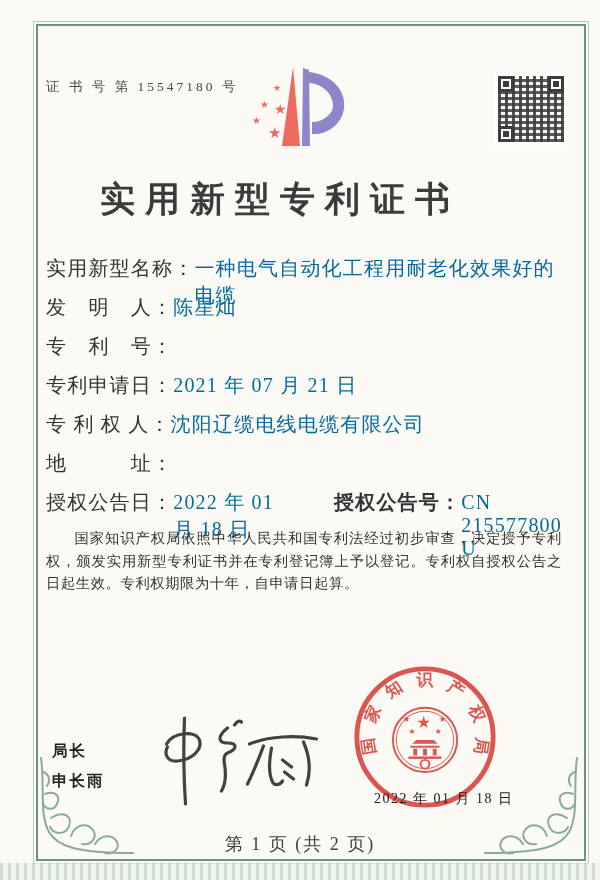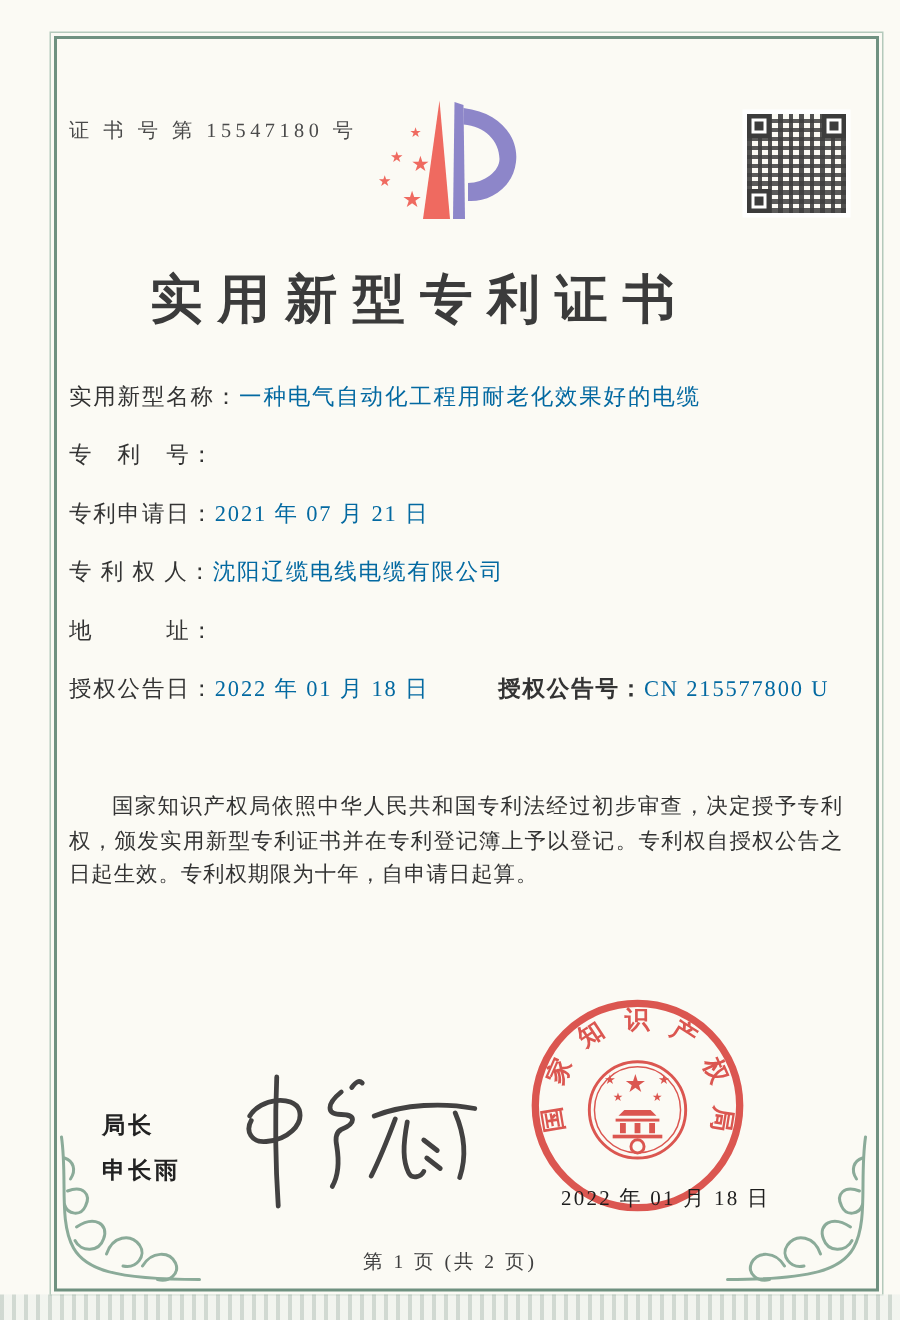--- a/index.html
+++ b/index.html
@@ -41,41 +41,41 @@
   .qr .f{position:absolute;width:16px;height:16px;border:3px solid #3c3c3c;background:#fff;box-sizing:border-box;}
   .qr .f::after{content:"";position:absolute;inset:2px;background:#3c3c3c;}
   .qr .f.tl{left:0;top:0}.qr .f.tr{right:0;top:0}.qr .f.bl{left:0;bottom:0}
   .title{
     position:absolute;left:0;top:176px;width:550px;text-align:center;
     font-size:35px;font-weight:600;letter-spacing:10px;color:#3b3b3b;
     text-indent:10px;
   }
   
   .fields{position:absolute;left:46px;top:255px;width:516px;}
-  .frow{height:24px;margin-bottom:15px;font-size:15px;letter-spacing:1.2px;display:flex;align-items:baseline;}
+  .frow{height:24px;margin-bottom:15px;font-size:20px;letter-spacing:1.2px;display:flex;align-items:baseline;}
   .frow .lab{white-space:pre;color:#333;}
   .frow .val{color:#0369a1;}
   .frow .second{margin-left:46px;font-weight:bold;}
   
   .paras{position:absolute;left:46px;top:527px;width:516px;}
   .paras p{margin:0;font-size:14.3px;line-height:22.6px;text-align:justify;text-indent:2em;letter-spacing:.6px;color:#333;}
   
   .director{
-    position:absolute;left:68px;top:736px;
+    position:absolute;left:52px;top:736px;
     font-family:"Liberation Sans","DejaVu Sans",sans-serif;
     font-weight:bold;font-size:15.5px;line-height:30px;color:#222;letter-spacing:2px;
   }
   .signature{position:absolute;left:150px;top:712px;width:178px;height:100px;}
   .seal{position:absolute;left:352px;top:664px;width:146px;height:146px;opacity:.9;}
   .seal-date{
     position:absolute;left:374px;top:790px;font-size:14px;letter-spacing:1.5px;color:#1d1d1d;z-index:3;
   }
   .footer{
     position:absolute;left:0;top:832px;width:600px;text-align:center;
-    font-size:13px;letter-spacing:2px;color:#3e3e3e;
+    font-size:18px;letter-spacing:2px;color:#3e3e3e;
   }
 </style>
 </head>
 <body>
 
 <div class="frame"></div>
 <div class="bottom-strip"></div>
 
 <svg class="corner-orn left" viewBox="0 0 100 100">
   <g fill="none" stroke="#7fa390" stroke-width="2" stroke-linecap="round">
@@ -120,20 +120,24 @@
   <div class="f tr"></div>
   <div class="f bl"></div>
 </div>
 
 <div class="title">实用新型专利证书</div>
 
 <div class="fields">
   <div class="frow">
     <span class="lab">实用新型名称：</span>
     <span class="val">一种电气自动化工程用耐老化效果好的电缆</span>
+  </div>
+  <div class="frow">
+    <span class="lab">发　明　人：</span>
+    <span class="val">陈星灿</span>
   </div>
   <div class="frow">
     <span class="lab">专　利　号：</span>
   </div>
   <div class="frow">
     <span class="lab">专利申请日：</span>
     <span class="val">2021 年 07 月 21 日</span>
   </div>
   <div class="frow">
     <span class="lab">专 利 权 人：</span>

